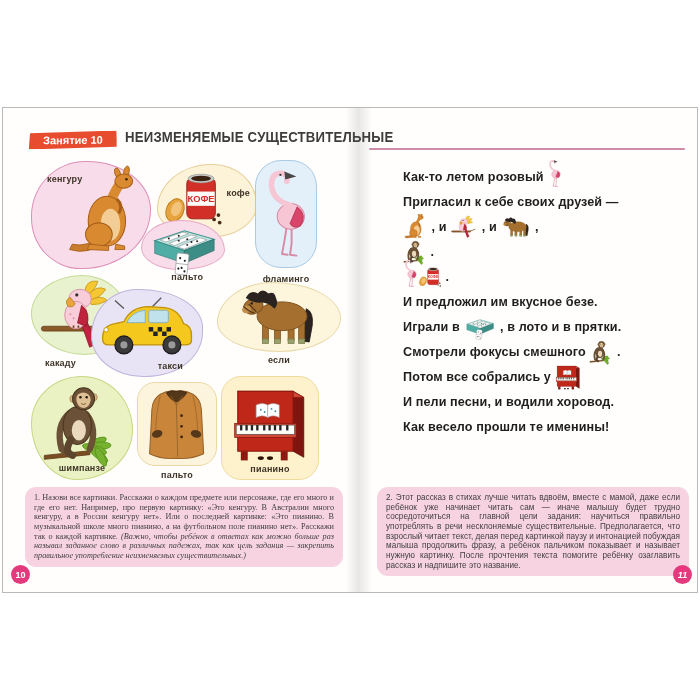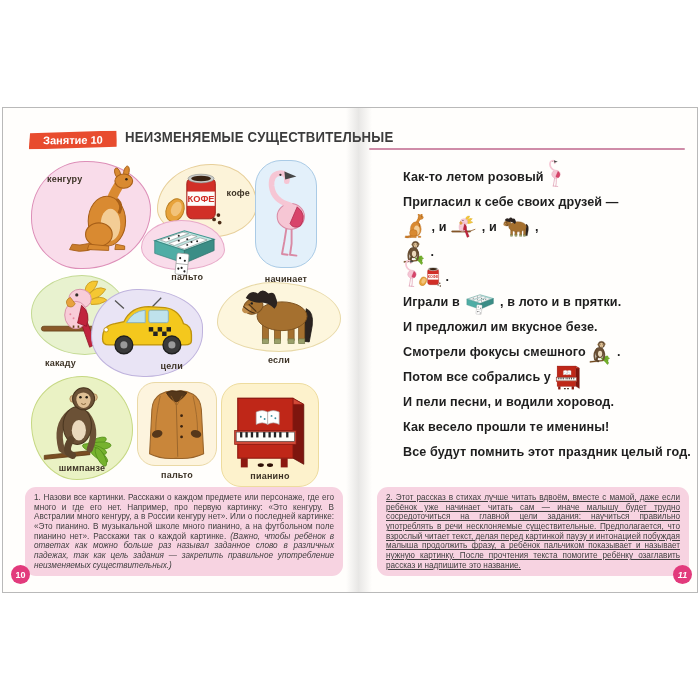--- a/index.html
+++ b/index.html
@@ -61,30 +61,30 @@
   .pic-chimpanzee{left:28px;top:268px;width:102px;height:104px;}
   .pic-chimpanzee .blob{background:#eaf2c4;border:1.5px solid #c6d883;border-radius:50% 50% 55% 45%/45% 52% 48% 55%;}
   .pic-chimpanzee .pic-icon{left:5px;top:4px;width:92px;height:88px;}
   .pic-chimpanzee .pic-label{left:50%;transform:translateX(-50%);bottom:7px;}
 
   .pic-coat{left:134px;top:274px;width:80px;height:98px;}
   .pic-coat .blob{bottom:14px;background:#fdf4de;border:1.5px solid #ead9a6;border-radius:18px;}
   .pic-coat .pic-icon{left:5px;top:2px;width:70px;height:80px;}
   .pic-coat .pic-label{left:50%;transform:translateX(-50%);bottom:0;}
 
-  .pic-piano{left:218px;top:275px;width:98px;height:104px;}
+  .pic-piano{left:218px;top:268px;width:98px;height:104px;}
   .pic-piano .blob{background:#fdf2cc;border:1.5px solid #eedc9e;border-radius:20px;}
   .pic-piano .pic-icon{left:7px;top:3px;width:84px;height:86px;}
   .pic-piano .pic-label{left:50%;transform:translateX(-50%);bottom:6px;}
 
   
   .note-box{position:absolute;background:#f7d3e1;border-radius:11px;padding:6px 9px;
             color:#3f3f3f;font-size:8.2px;line-height:1.18;text-align:justify;}
-  .note-left{left:22px;top:379px;width:300px;}
-  .note-right{left:374px;top:379px;width:294px;text-decoration:underline;}
+  .note-left{left:22px;top:379px;width:300px;font-family:Liberation Serif, serif;}
+  .note-right{left:374px;top:379px;width:294px;}
   .note-box .ital{font-style:italic;}
 
   .page-circle{position:absolute;width:19px;height:19px;border-radius:50%;background:#e23a7c;
                color:#fff;font-size:9px;font-weight:bold;display:flex;align-items:center;justify-content:center;}
   .pc-left{left:8px;top:457px;}
   .pc-right{left:670px;top:457px;font-style:italic;}
 
   
   .rule{position:absolute;left:366px;top:40px;width:316px;height:2px;background:#cf8ca8;border-radius:1px;}
   .verse{position:absolute;left:400px;top:56px;width:286px;}
@@ -322,42 +322,42 @@
             <svg class="pic-icon">
               <use href="#i-coffee"></use>
             </svg>
             <span class="pic-label">кофе</span>
           </div>
           <div class="pic pic-flamingo">
             <div class="blob"></div>
             <svg class="pic-icon">
               <use href="#i-flamingo"></use>
             </svg>
-            <span class="pic-label">начинает</span>
+            <span class="pic-label">фламинго</span>
           </div>
           <div class="pic pic-domino">
             <div class="blob"></div>
             <svg class="pic-icon">
               <use href="#i-domino"></use>
             </svg>
             <span class="pic-label">пальто</span>
           </div>
           <div class="pic pic-cockatoo">
             <div class="blob"></div>
             <svg class="pic-icon">
               <use href="#i-cockatoo"></use>
             </svg>
             <span class="pic-label">какаду</span>
           </div>
           <div class="pic pic-taxi">
             <div class="blob"></div>
             <svg class="pic-icon">
               <use href="#i-taxi"></use>
             </svg>
-            <span class="pic-label">цели</span>
+            <span class="pic-label">такси</span>
           </div>
           <div class="pic pic-pony">
             <div class="blob"></div>
             <svg class="pic-icon">
               <use href="#i-pony"></use>
             </svg>
             <span class="pic-label">если</span>
           </div>
           <div class="pic pic-chimpanzee">
             <div class="blob"></div>
@@ -405,33 +405,32 @@
               <use href="#i-pony"></use>
             </svg><span> ,</span></div>
           <div class="vline"><svg class="vicon ic-chimpanzee">
               <use href="#i-chimpanzee"></use>
             </svg><span> .</span></div>
           <div class="vline"><svg class="vicon ic-flamingo">
               <use href="#i-flamingo"></use>
             </svg><svg class="vicon ic-coffee">
               <use href="#i-coffee"></use>
             </svg><span> .</span></div>
+          <div class="vline"><span>И предложил им вкусное безе.</span></div>
           <div class="vline"><span>Играли в </span><svg class="vicon ic-domino">
               <use href="#i-domino"></use>
             </svg><span> , в лото и в прятки.</span></div>
-          <div class="vline"><span>И предложил им вкусное безе.</span></div>
           <div class="vline"><span>Смотрели фокусы смешного </span><svg class="vicon ic-chimpanzee">
               <use href="#i-chimpanzee"></use>
             </svg><span> .</span></div>
           <div class="vline"><span>Потом все собрались у </span><svg class="vicon ic-piano">
               <use href="#i-piano"></use>
             </svg></div>
           <div class="vline"><span>И пели песни, и водили хоровод.</span></div>
           <div class="vline"><span>Как весело прошли те именины!</span></div>
-          <div class="vline"><span>Все будут помнить этот праздник целый год.</span></div>
         </div>
       <div class="note-box note-right">
         <span>2. Этот рассказ в стихах лучше читать вдвоём, вместе с мамой, даже если ребёнок уже начинает читать сам — иначе малышу будет трудно сосредоточиться на главной цели задания: научиться правильно употреблять в речи несклоняемые существительные. Предполагается, что взрослый читает текст, делая перед картинкой паузу и интонацией побуждая малыша продолжить фразу, а ребёнок пальчиком показывает и называет нужную картинку. После прочтения текста помогите ребёнку озаглавить рассказ и надпишите это название.</span>
       </div>
       <div class="page-circle pc-right">11</div>
     </div>
 
   </div>
 </div>
 

